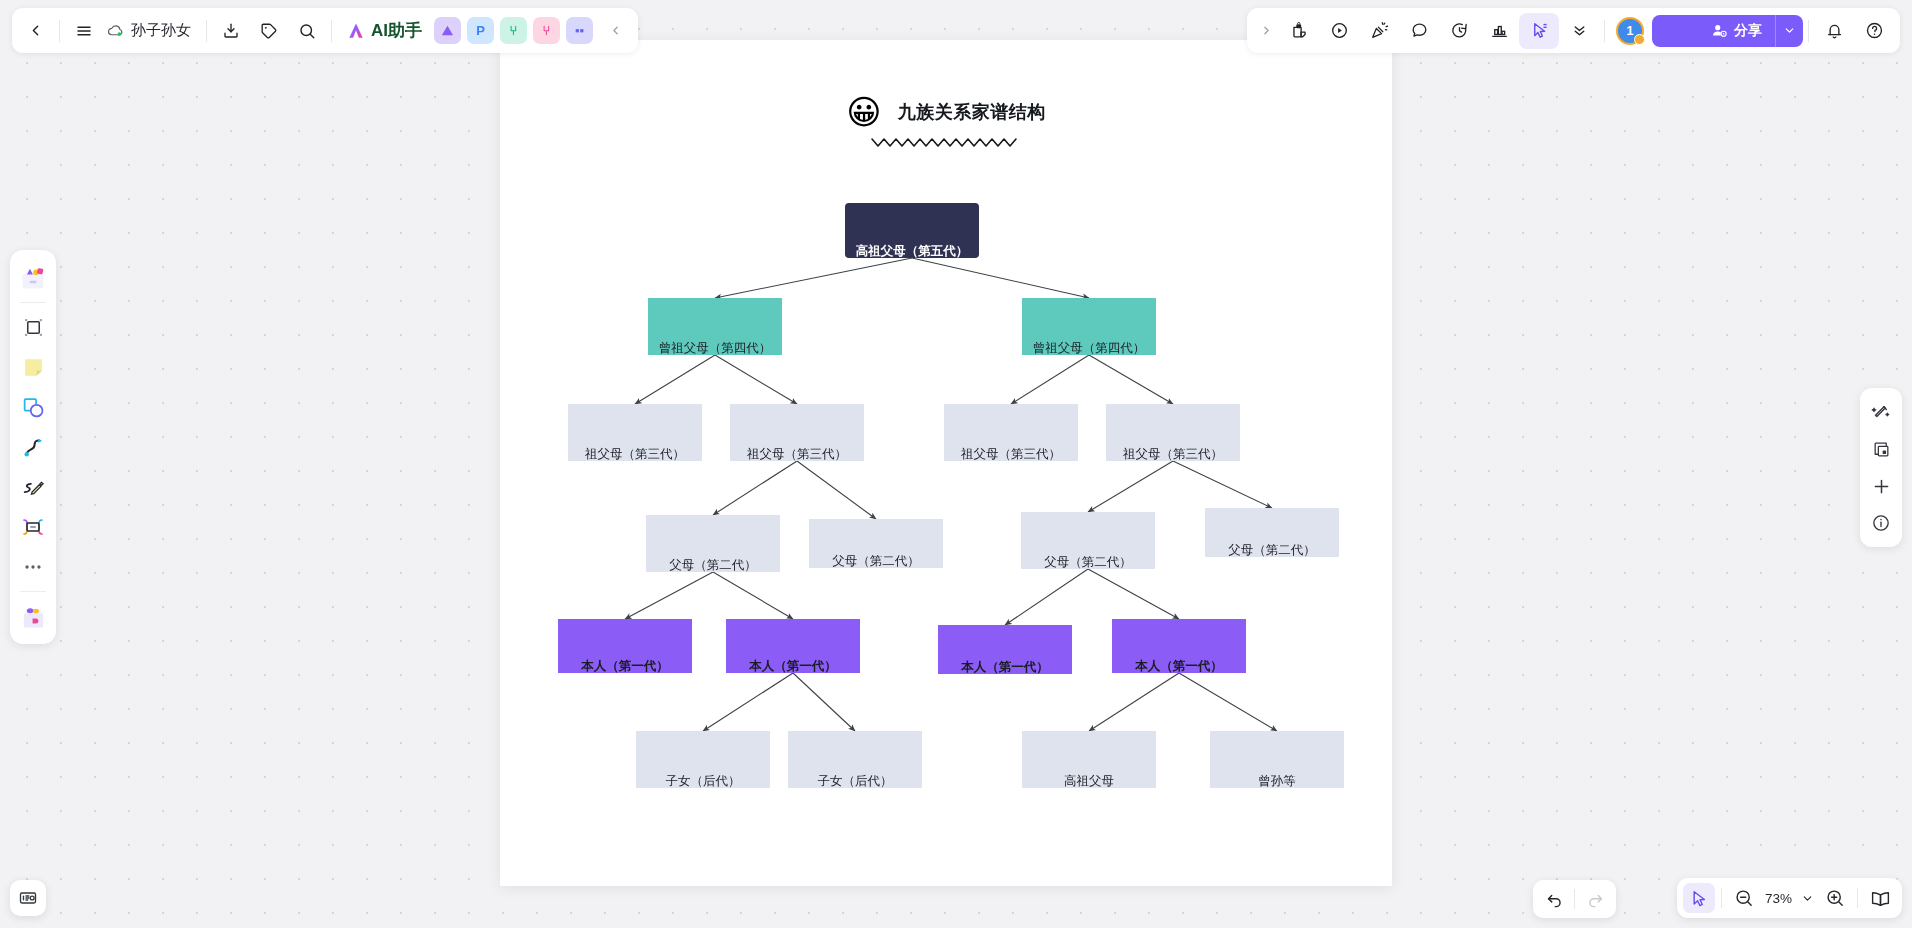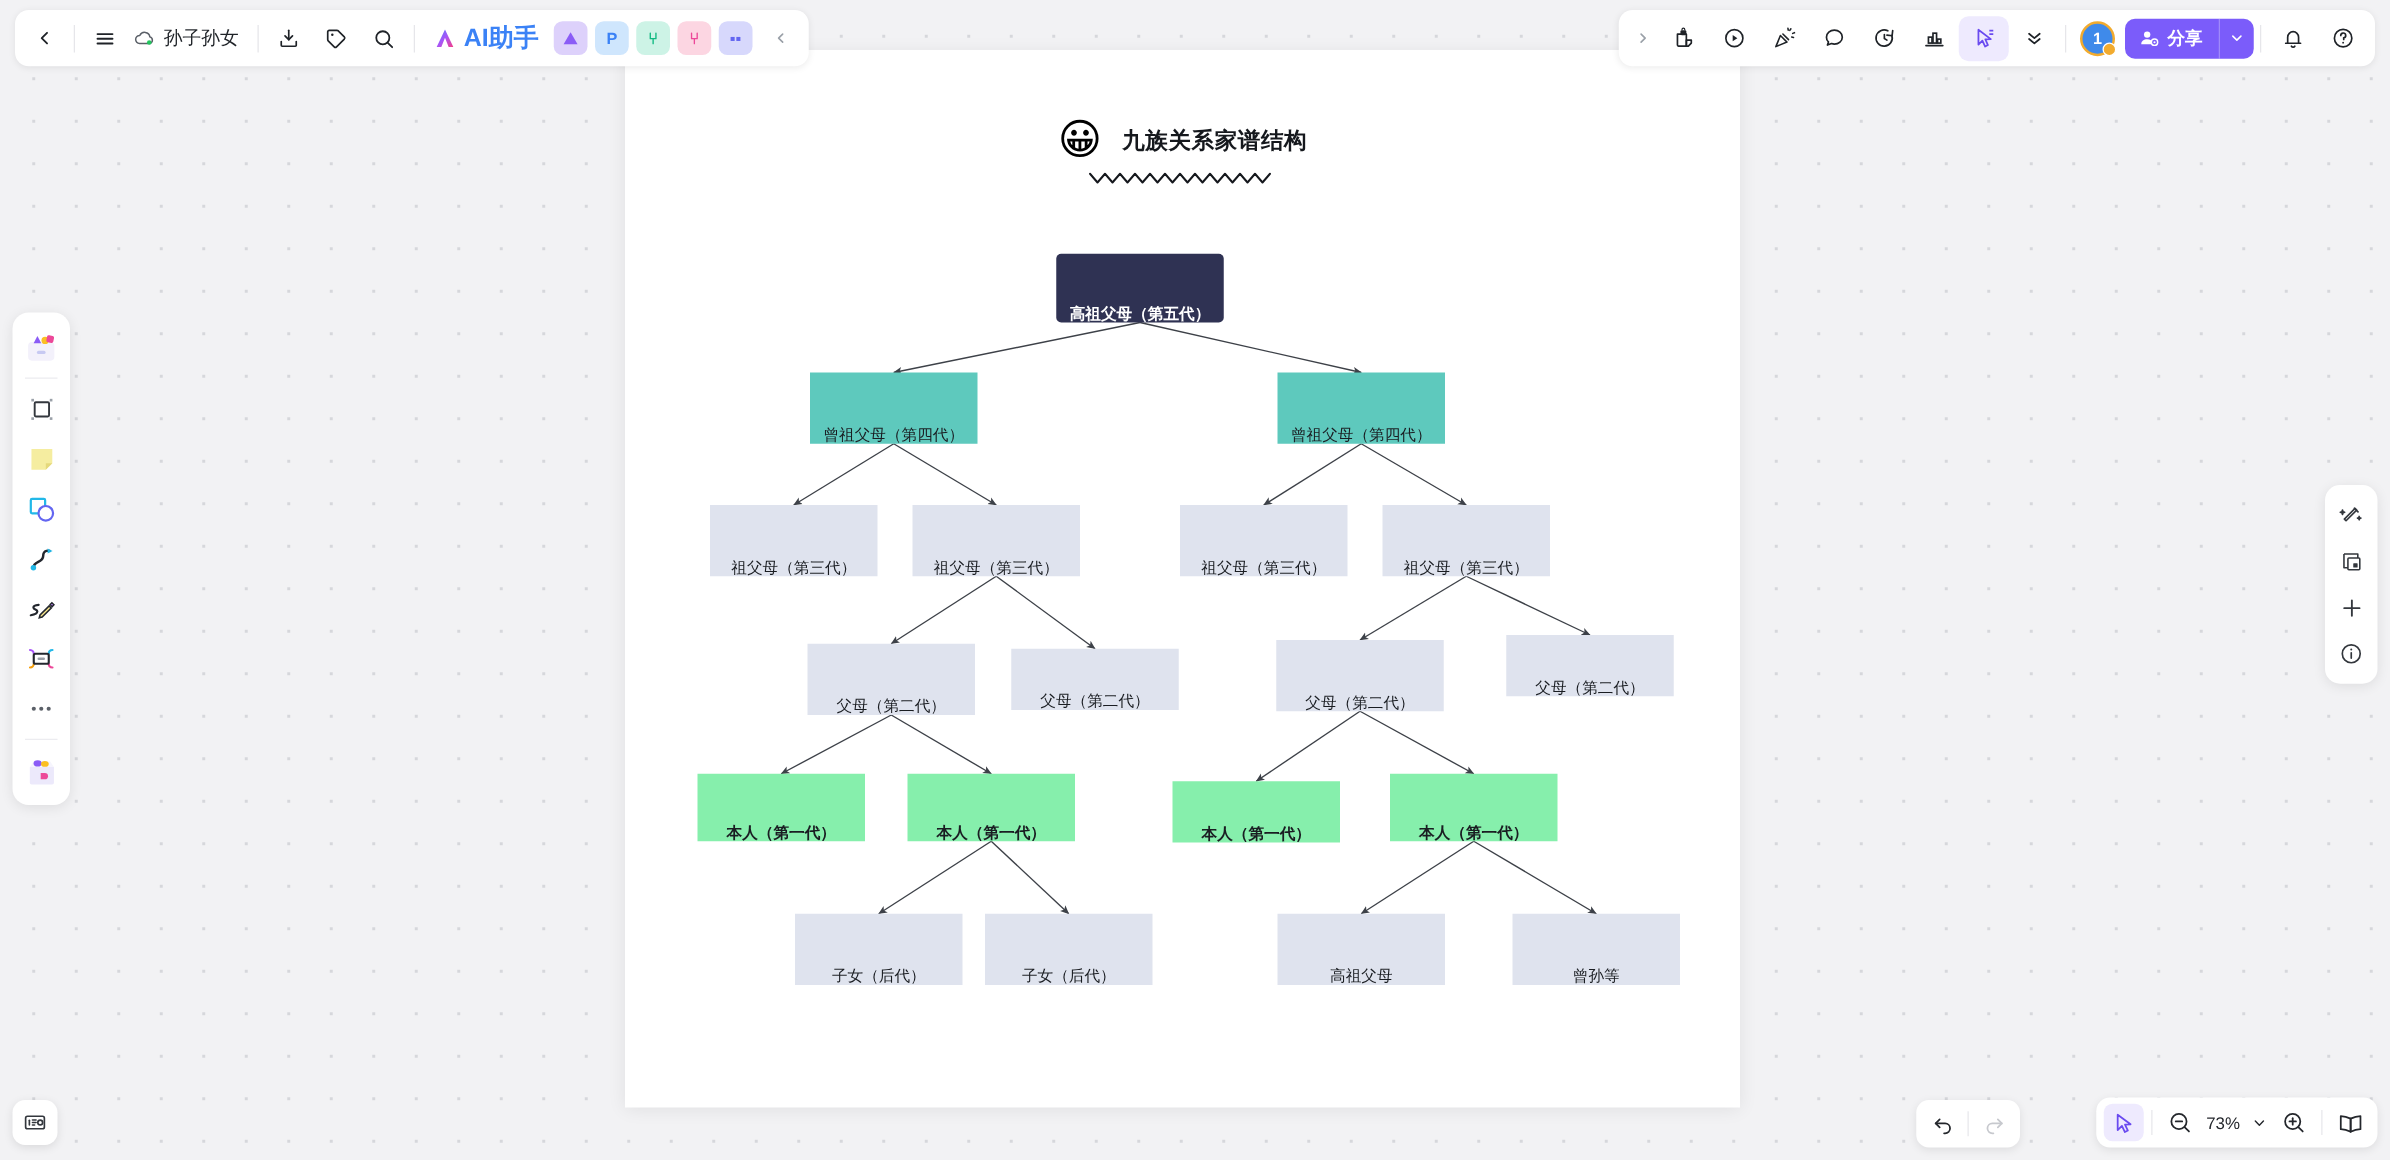--- a/index.html
+++ b/index.html
@@ -48,21 +48,21 @@
     display: flex; align-items: center; gap: 7px;
     padding: 0 10px 0 4px; cursor: pointer; height: 36px;
     border-radius: 7px;
   }
   #doc-title {
     font-size: 15px; color: #1f2328; font-weight: 500; white-space: nowrap;
   }
   #ai-assist {
     display: flex; align-items: center; gap: 5px;
     padding: 0 9px; height: 34px; border-radius: 7px; cursor: pointer;
-    font-size: 20px; font-weight: 700; color: #3b82f6;
+    font-size: 17px; font-weight: 700; color: #14532d;
   }
   .app-icon {
     width: 27px; height: 27px; border-radius: 7px; margin: 0 3px;
     display: flex; align-items: center; justify-content: center;
     cursor: pointer; font-size: 13px; font-weight: 700;
   }
 
   
   #topright {
     position: absolute; right: 12px; top: 8px;
@@ -84,20 +84,21 @@
   }
   #user-badge::after {
     content: ""; position: absolute; right: -3px; bottom: -2px;
     width: 9px; height: 9px; border-radius: 50%; background: #f2ab2e;
     border: 1.5px solid #fff;
   }
   #share-group {
     display: flex; align-items: center; background: #7b5cfa;
     border-radius: 8px; height: 32px; margin-left: 2px; cursor: pointer;
     overflow: hidden;
+    padding-left: 48px;
   }
   #share-main {
     display: flex; align-items: center; gap: 6px; padding: 0 13px 0 11px;
     color: #fff; font-size: 14px; font-weight: 600; height: 100%;
   }
   #share-caret {
     width: 28px; height: 100%; display: flex; align-items: center;
     justify-content: center; color: #fff;
     border-left: 1px solid rgba(255,255,255,.28);
   }
@@ -181,21 +182,21 @@
   .node {
     position: absolute;
     display: flex; align-items: flex-end; justify-content: center;
     font-size: 12.5px; color: #1a1d22; cursor: pointer;
     font-family: "DejaVu Sans", "Liberation Sans", sans-serif;
     line-height: 1.2; text-align: center;
   }
   .node.dark  { background: #2f3253; color: #ffffff; border-radius: 4px; font-weight: 600; }
   .node.teal  { background: #5ec9bd; }
   .node.grey  { background: #dfe3ee; }
-  .node.green { background: #86efac; font-weight: 600; }
+  .node.green { background: #8b5cf6; font-weight: 600; }
 
   svg.edges {
     position: absolute; inset: 0; pointer-events: none;
   }
 </style>
 </head>
 <body>
 
 <div id="canvas-page">
   <div id="diagram">

